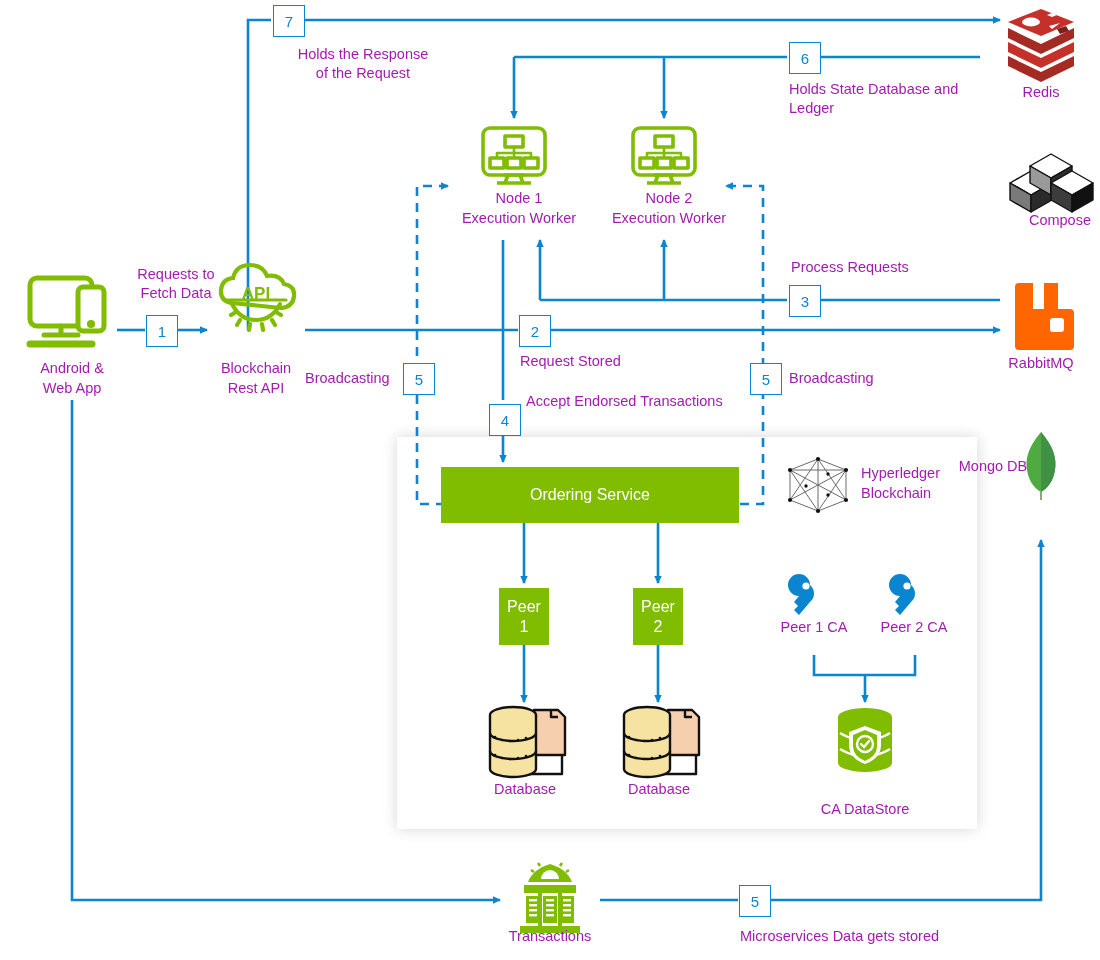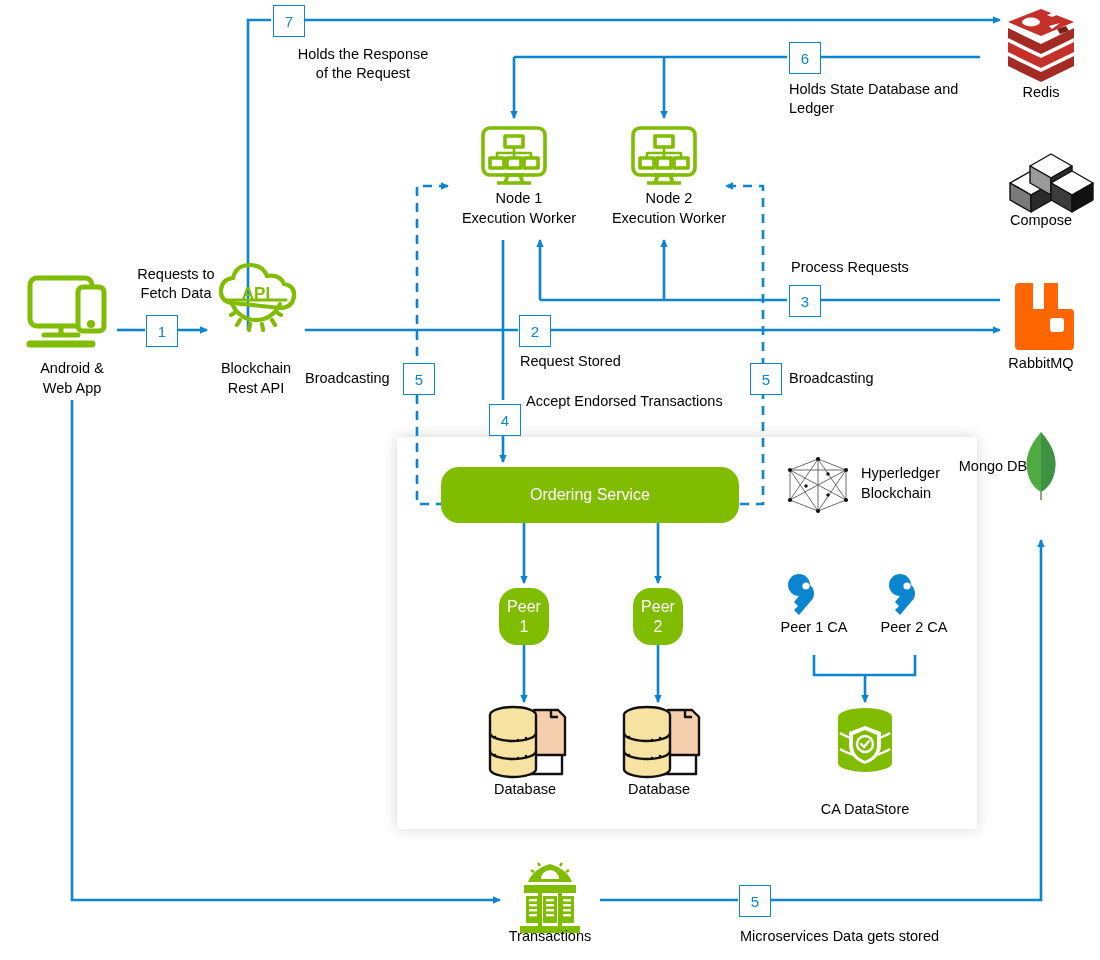--- a/index.html
+++ b/index.html
@@ -1,24 +1,24 @@
 <!DOCTYPE html>
 <html><head>
 <meta charset="utf-8">
 <style>
   html,body{margin:0;padding:0;background:#ffffff;}
   body{width:1100px;height:960px;font-family:"Liberation Sans","DejaVu Sans",sans-serif;}
   #stage{position:relative;width:1100px;height:960px;overflow:hidden;background:#fff;}
   svg.layer{position:absolute;left:0;top:0;width:1100px;height:960px;}
-  .lbl{position:absolute;color:#000000;font-size:14.5px;line-height:1.33;white-space:pre;}
+  .lbl{position:absolute;color:#a21caf;font-size:14.5px;line-height:1.33;white-space:pre;}
   .ctr{text-align:center;}
   .num{position:absolute;width:30px;height:30px;border:1.6px solid #0c85d0;background:#fff;
        color:#0c85d0;font-size:15px;display:flex;align-items:center;justify-content:center;}
   .greenbox{position:absolute;background:#80bc00;color:#fff;display:flex;align-items:center;
-            justify-content:center;text-align:center;font-size:16px;border-radius:18px;}
+            justify-content:center;text-align:center;font-size:16px;}
   .panel{position:absolute;background:#fff;box-shadow:0 0 14px rgba(0,0,0,.16);}
 </style>
 </head>
 <body>
 
 <div id="stage">
 
   <div class="panel" style="left:397px;top:437px;width:580px;height:392px;"></div>
 
   <svg class="layer" viewBox="0 0 1100 960">
@@ -329,17 +329,17 @@
 
   <div class="lbl ctr" style="left:464px;top:780px;width:122px;">Database</div>
 
   <div class="lbl ctr" style="left:598px;top:780px;width:122px;">Database</div>
 
   <div class="lbl ctr" style="left:794px;top:800px;width:142px;">CA DataStore</div>
 
   <div class="lbl ctr" style="left:490px;top:927px;width:120px;">Transactions</div>
 
   <div class="lbl ctr" style="left:991px;top:83px;width:100px;">Redis</div>
-  <div class="lbl ctr" style="left:991px;top:211px;width:100px;">Compose</div>
+  <div class="lbl ctr" style="left:991px;top:211px;width:100px;text-align:right;">Compose</div>
   <div class="lbl ctr" style="left:985px;top:354px;width:112px;">RabbitMQ</div>
   <div class="lbl ctr" style="left:940px;top:457px;width:106px;">Mongo DB</div>
 
 </div>
 
 </body></html>

